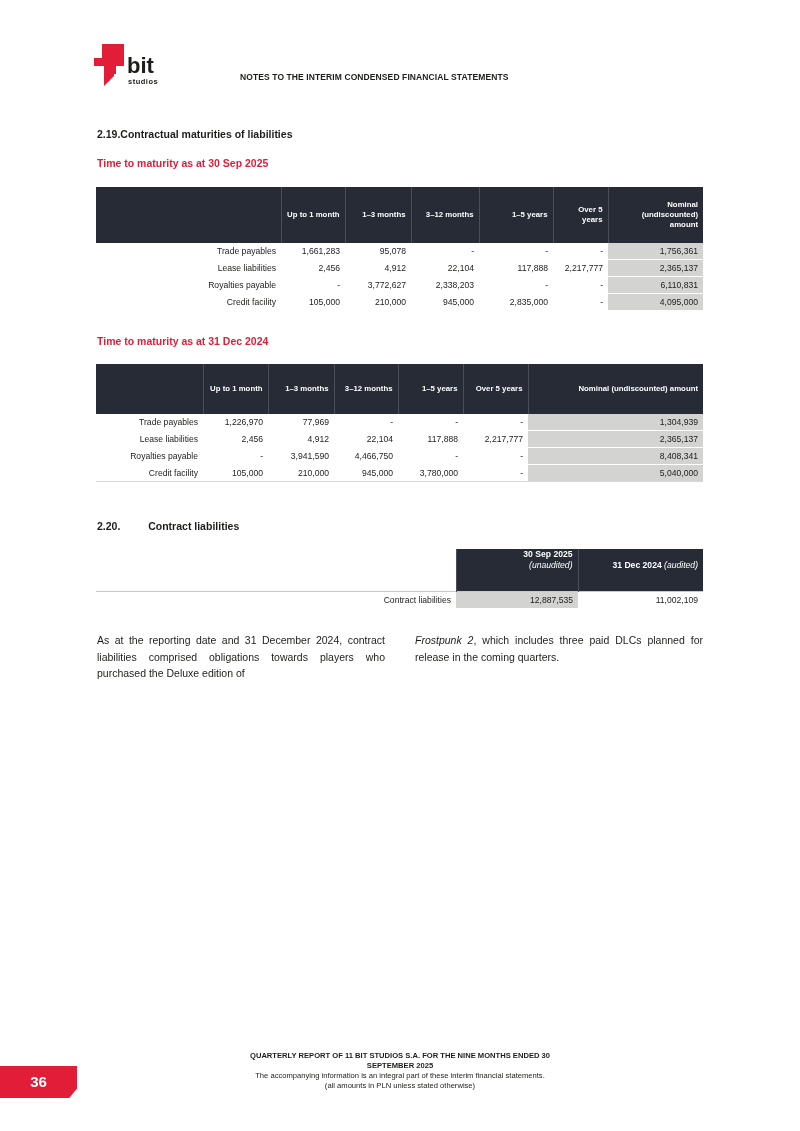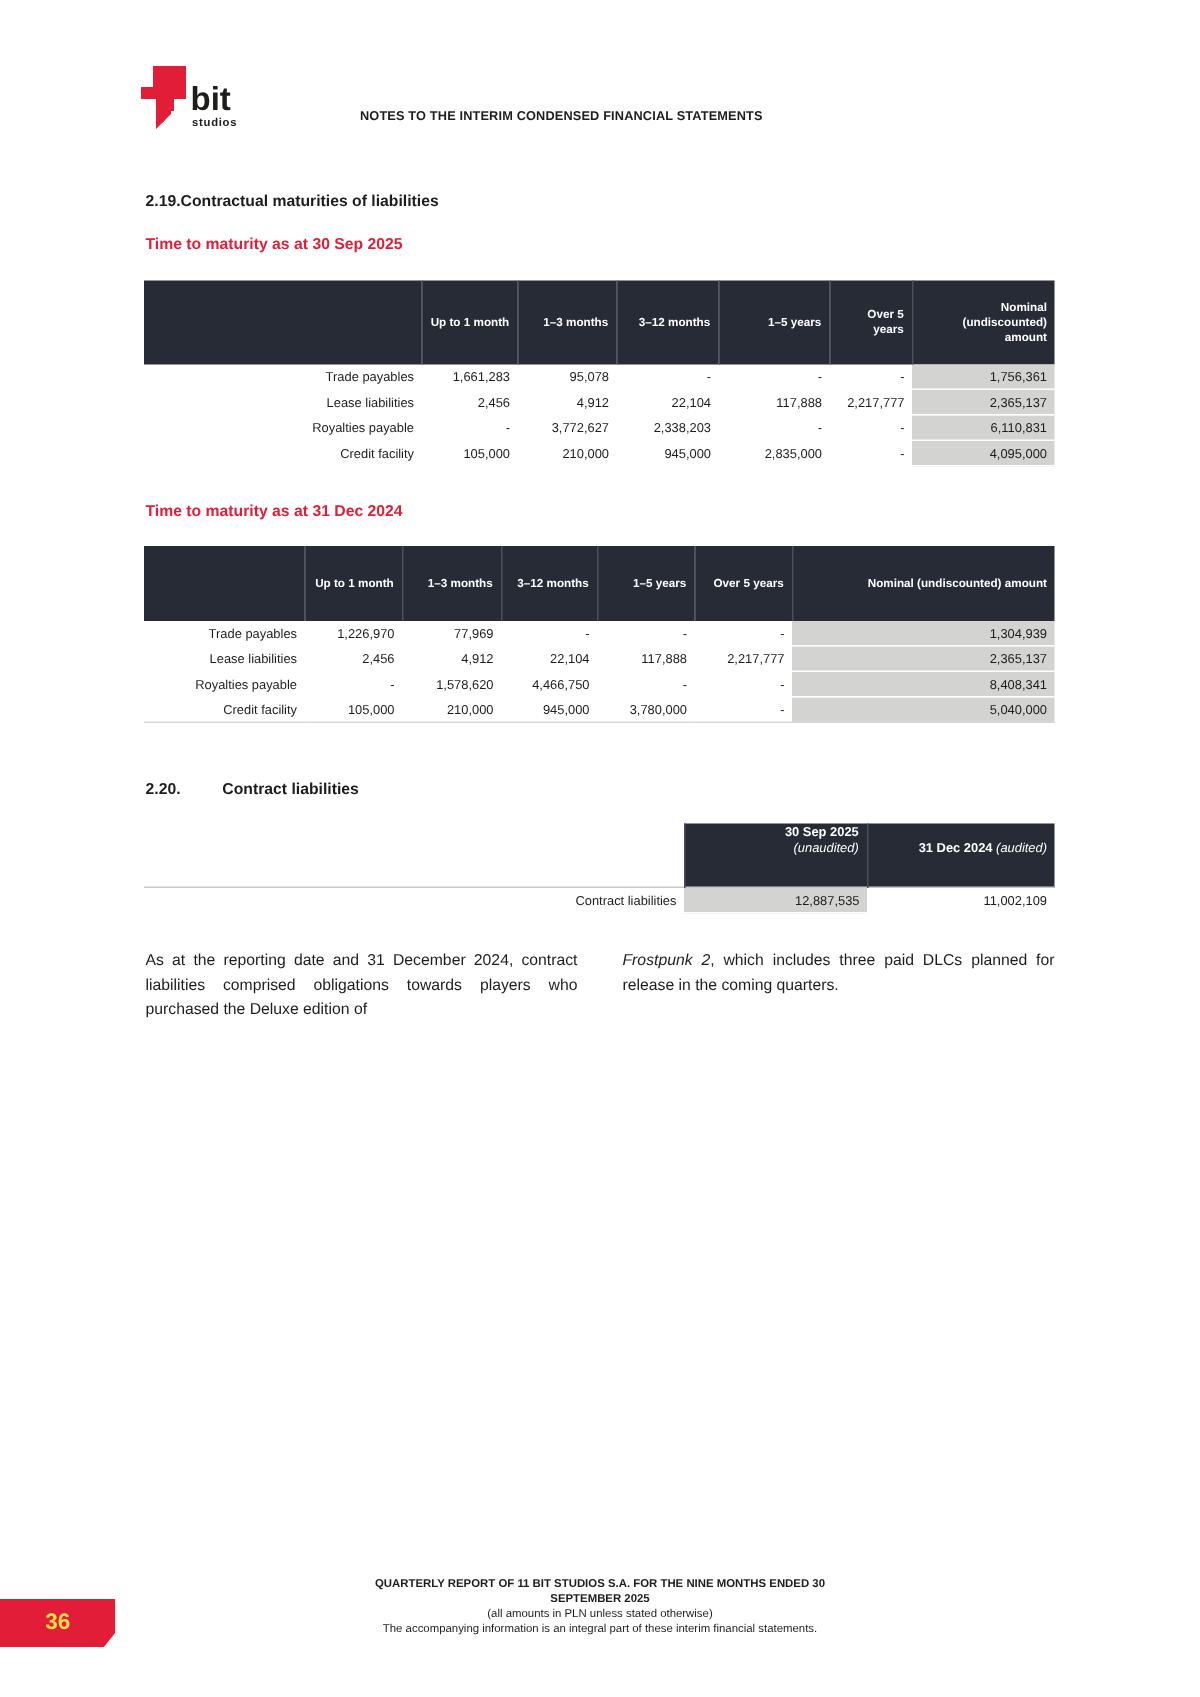--- a/index.html
+++ b/index.html
@@ -21,21 +21,21 @@
   .t3 { left:96px; top:549px; width:607px; }
   .t3 th { vertical-align:bottom; padding-bottom:20px; font-size:8.6px; line-height:11px; }
   .t3 th.empty { background:#ffffff; border:none; }
   .t3 .ital { font-style:italic; font-weight:normal;text-align:center; }
   .t3 tr.row1 td { border-top:1px solid #c9c9c9; }
   .t3 tr.row2 td { border-top:2px solid #1d1d1b; border-bottom:2px solid #1d1d1b; font-weight:bold; }
   .t3 td.shade { background:#d3d3d1;padding-left:48px; }
   .para { position:absolute; top:632px; width:288px; font-size:10.5px; line-height:16.5px; text-align:justify; color:#1d1d1b; }
   .para.left { left:97px; }
   .para.right { left:415px; }
-  .pagenum { position:absolute; left:0; top:1066px; width:77px; height:32px; background:#e11d38; color:#fde047; font-weight:bold; font-size:15px; line-height:32px; text-align:center; clip-path:polygon(0 0,100% 0,100% 70%,90% 100%,0 100%); }
+  .pagenum { position:absolute; left:0; top:1066px; width:77px; height:32px; background:#e11d38; color:#ffffff; font-weight:bold; font-size:15px; line-height:32px; text-align:center; clip-path:polygon(0 0,100% 0,100% 70%,90% 100%,0 100%); }
   .footer { position:absolute; left:200px; top:1051px; width:400px; text-align:center; font-size:7.6px; line-height:10px; color:#1d1d1b; }
   .footer .b { font-weight:bold; }
 </style>
 </head>
 <body>
 
 <div class="logo">
   <svg width="90" height="44" viewBox="0 0 90 44">
     <polygon points="8,0 30,0 30,22 22,22 22,30 16,30 16,36 10,42 10,22 0,22 0,14 8,14" fill="#e11d38"></polygon>
     <polygon points="14,26 20,26 20,32 14,38" fill="#e11d38"></polygon>
@@ -148,21 +148,21 @@
       <td>2,456</td>
       <td>4,912</td>
       <td>22,104</td>
       <td>117,888</td>
       <td>2,217,777</td>
       <td class="tot">2,365,137</td>
     </tr>
     <tr>
       <td class="lbl">Royalties payable</td>
       <td>-</td>
-      <td>1,578,620</td>
+      <td>3,941,590</td>
       <td>4,466,750</td>
       <td>-</td>
       <td>-</td>
       <td class="tot">8,408,341</td>
     </tr>
     <tr>
       <td class="lbl">Credit facility</td>
       <td>105,000</td>
       <td>210,000</td>
       <td>945,000</td>
@@ -207,15 +207,15 @@
   </tbody>
 </table>
 
 <div class="para left">As at the reporting date and 31 December 2024, contract liabilities comprised obligations towards players who purchased the Deluxe edition of</div>
 <div class="para right"><i>Frostpunk 2</i><span>, which includes three paid DLCs planned for release in the coming quarters.</span></div>
 
 <div class="pagenum">36</div>
 <div class="footer">
   <div class="b">QUARTERLY REPORT OF 11 BIT STUDIOS S.A. FOR THE NINE MONTHS ENDED 30</div>
   <div class="b">SEPTEMBER 2025</div>
+  <div>The accompanying information is an integral part of these interim financial statements.</div>
   <div>(all amounts in PLN unless stated otherwise)</div>
-  <div>The accompanying information is an integral part of these interim financial statements.</div>
 </div>
 
 </body></html>

